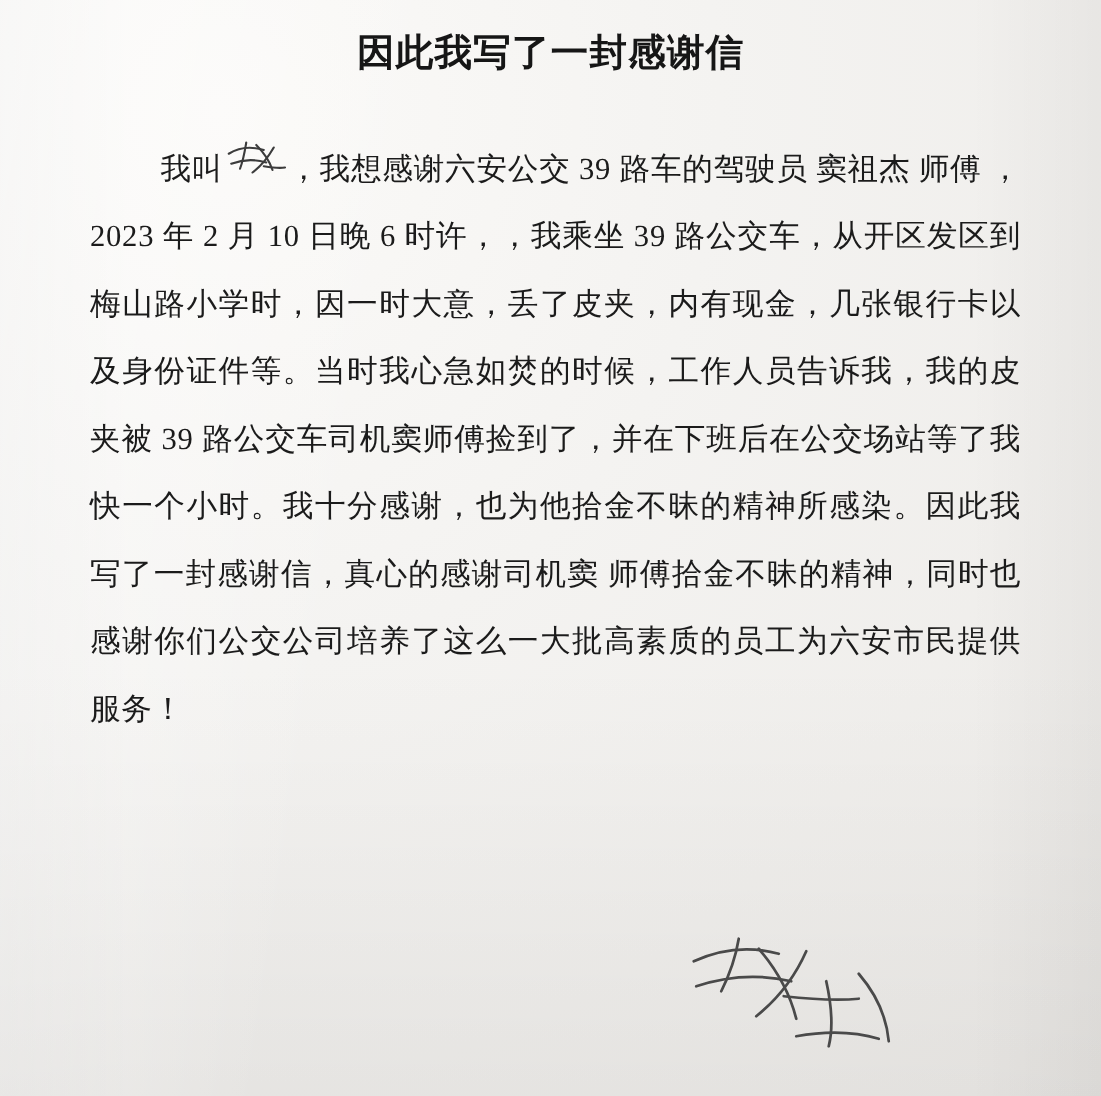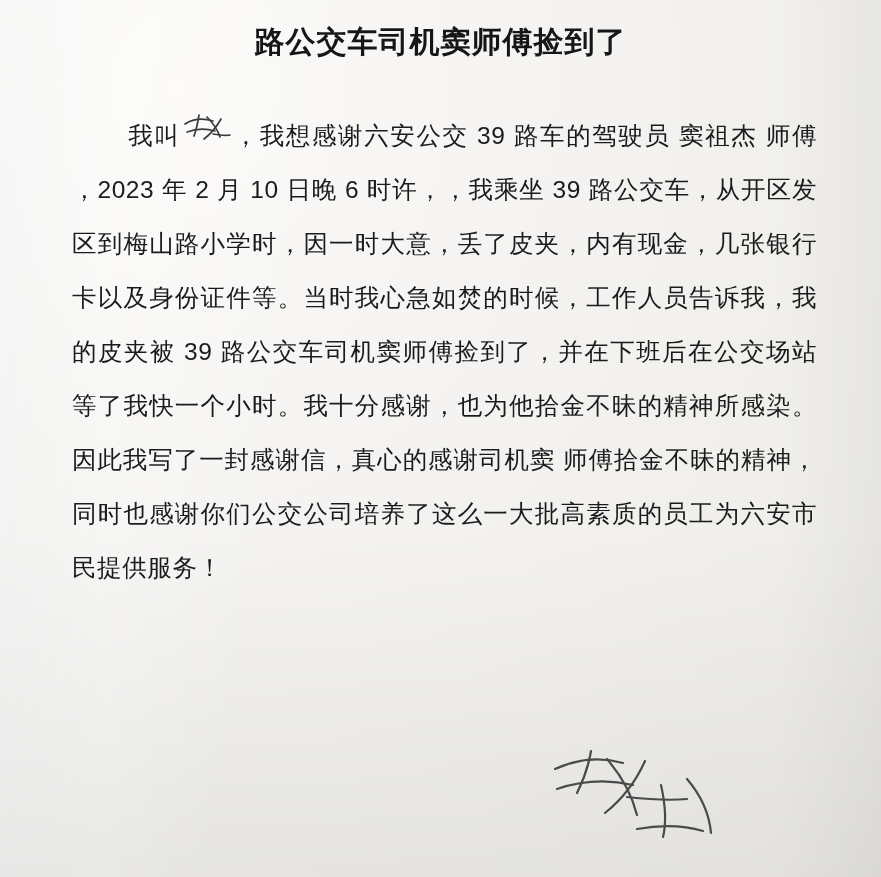--- a/index.html
+++ b/index.html
@@ -50,21 +50,21 @@
   }
   .para {
     margin: 0;
     font-size: 24.5px;
     line-height: 54px;
     color: #1b1b1b;
     text-align: justify;
     text-justify: inter-ideograph;
     letter-spacing: 0.6px;
     text-indent: 2.3em;
-    font-family: Liberation Sans, sans-serif;
+    font-family: Liberation Serif, serif;
   }
   
   .inline-signature {
     position: relative;
     display: inline-block;
     width: 52px;
     height: 26px;
     vertical-align: -4px;
     color: transparent;
     overflow: visible;
@@ -83,21 +83,21 @@
   }
   .signature-block svg {
     display: block;
   }
 </style>
 </head>
 <body>
 
 <div class="page">
 
-  <h1 class="doc-title">路公交车司机窦师傅捡到了</h1>
+  <h1 class="doc-title">因此我写了一封感谢信</h1>
 
   <div class="body-wrap">
     <p class="para"><span>我叫</span><span class="inline-signature"><svg width="60" height="40" viewBox="0 0 60 40" aria-hidden="true">
             <g fill="none" stroke="#3c3c3c" stroke-width="1.7" stroke-linecap="round">
               <path d="M6 16 C14 11, 24 10, 34 13"></path>
               <path d="M20 7 C19 13, 18 20, 15 28"></path>
               <path d="M8 24 C16 21, 26 20, 36 23"></path>
               <path d="M28 9 C33 14, 38 20, 41 29"></path>
               <path d="M42 11 C38 18, 33 25, 25 31"></path>
               <path d="M34 26 C40 27, 46 28, 51 27"></path>

